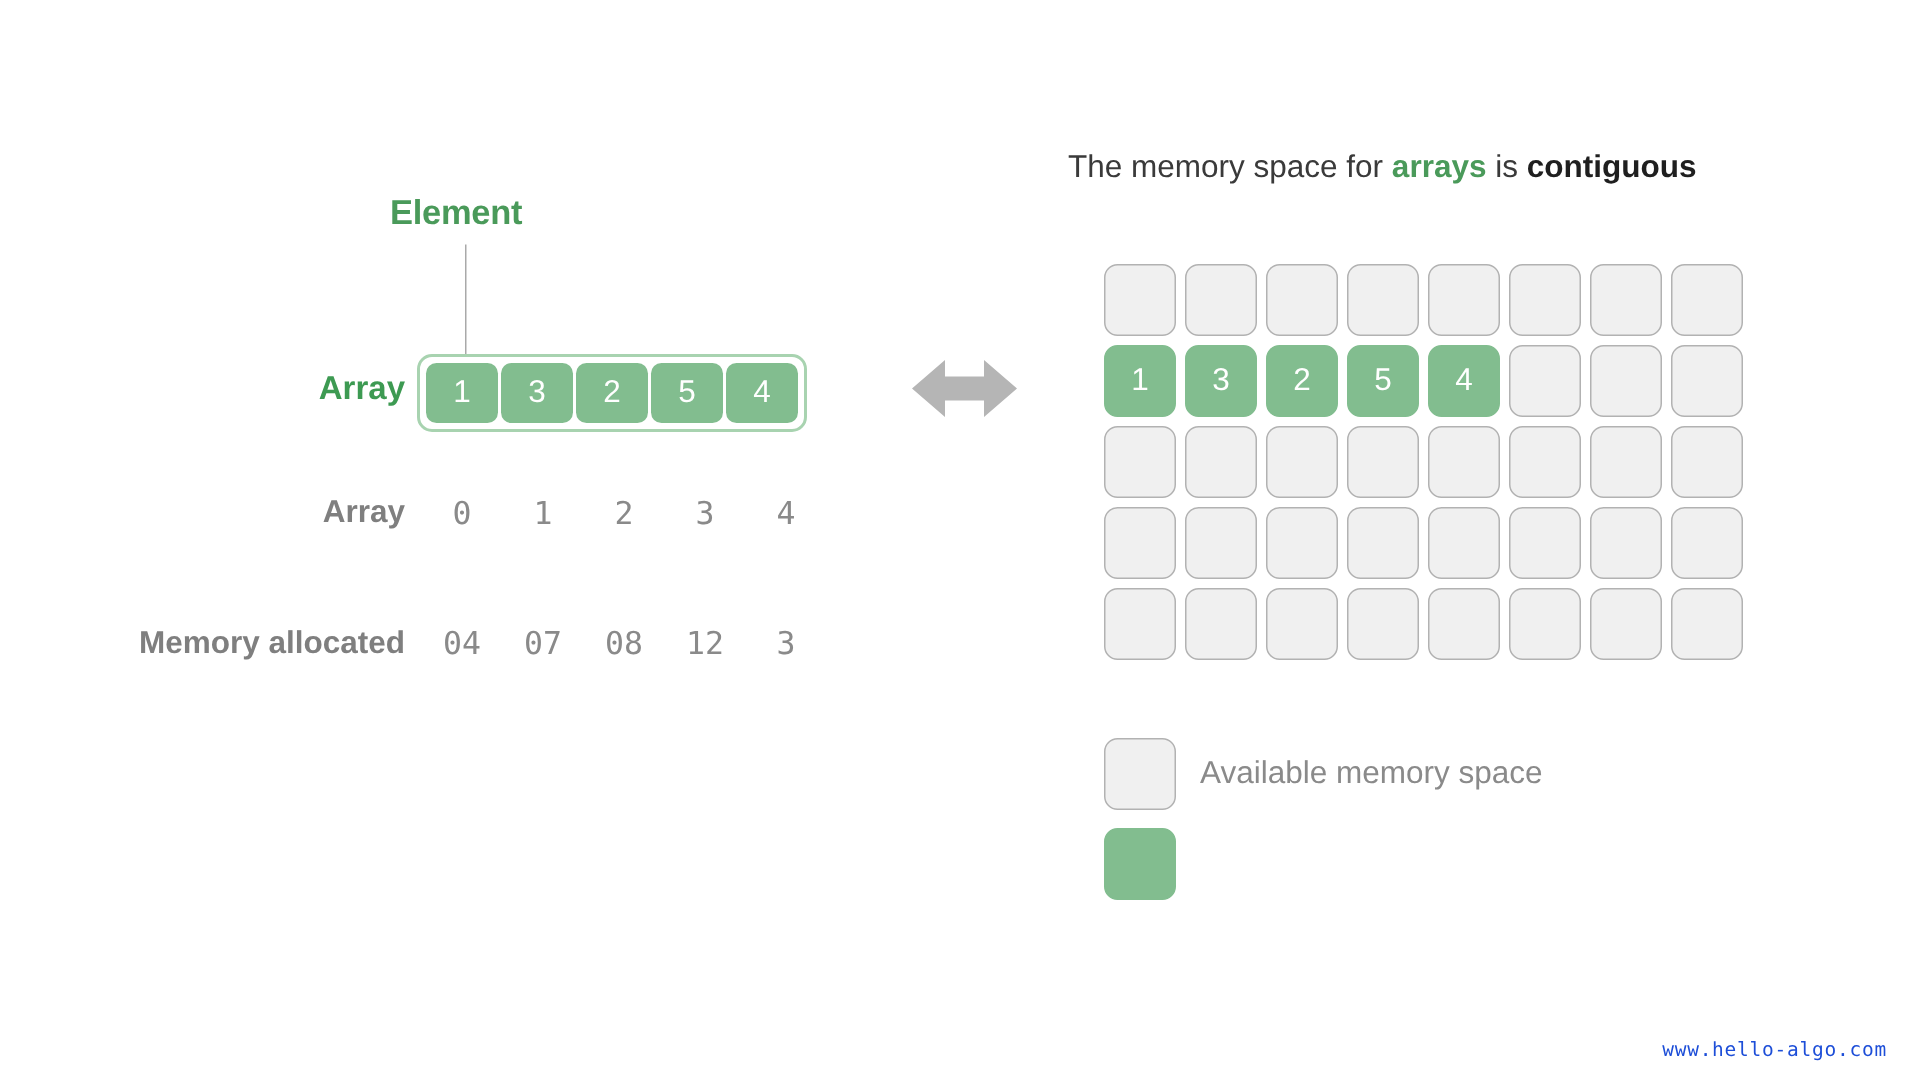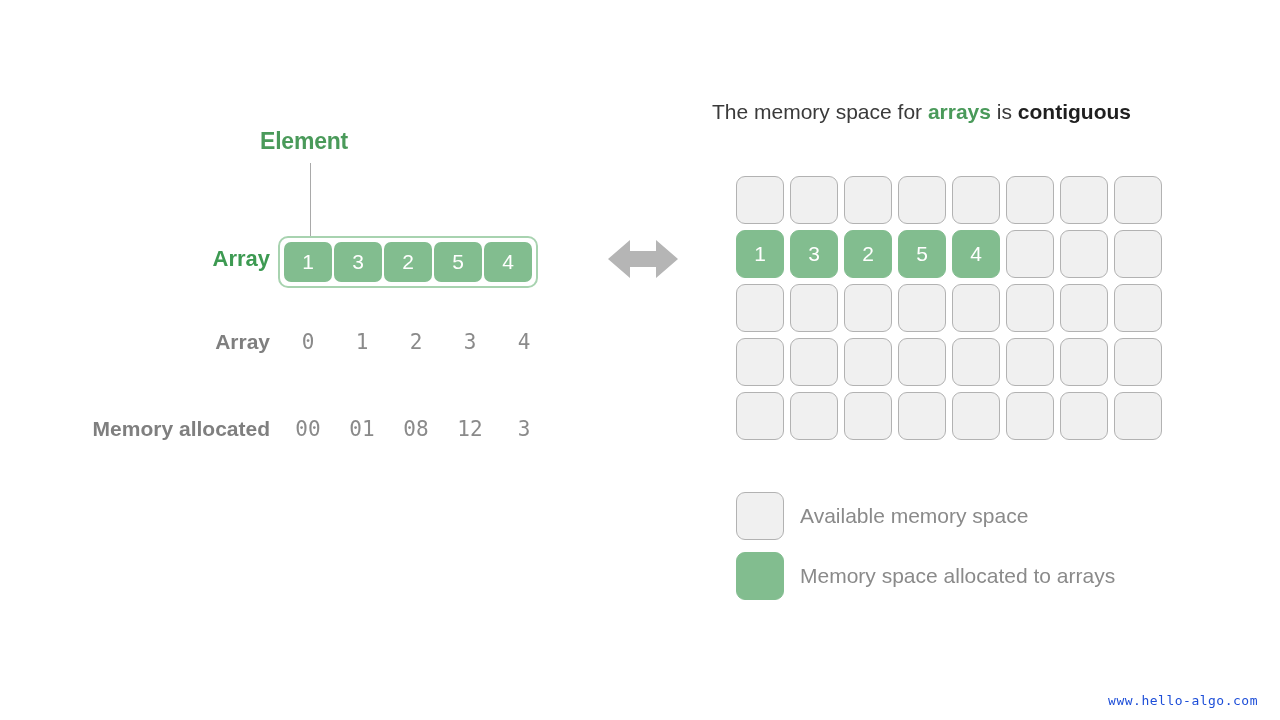--- a/index.html
+++ b/index.html
@@ -268,22 +268,22 @@
         <div class="value-cell">1</div>
         <div class="value-cell">2</div>
         <div class="value-cell">3</div>
         <div class="value-cell">4</div>
       </div>
   </div>
 
   <div id="memloc-row">
     <div class="row-label">Memory allocated</div>
     <div class="value-strip" id="memloc-strip">
-        <div class="value-cell">00</div>
-        <div class="value-cell">01</div>
+        <div class="value-cell">04</div>
+        <div class="value-cell">07</div>
         <div class="value-cell">08</div>
         <div class="value-cell">12</div>
         <div class="value-cell">3</div>
       </div>
   </div>
 </div>
 
 <div id="equivalence-arrow">
   <svg width="70" height="46" viewBox="0 0 70 46" xmlns="http://www.w3.org/2000/svg">
     <polygon points="0,23 22,4 22,15 48,15 48,4 70,23 48,42 48,31 22,31 22,42" fill="#b5b5b5"></polygon>
@@ -351,18 +351,17 @@
     </div>
 
   <div id="legend">
 
   <div class="legend-item">
         <div class="legend-swatch free"></div>
         <div class="legend-text">Available memory space</div>
       </div>
       <div class="legend-item">
         <div class="legend-swatch used"></div>
-        <div class="legend-text">Memory space allocated to arrays</div>
       </div>
     </div>
 </div>
 
 <div id="watermark">www.hello-algo.com</div>
 
 </body></html>

